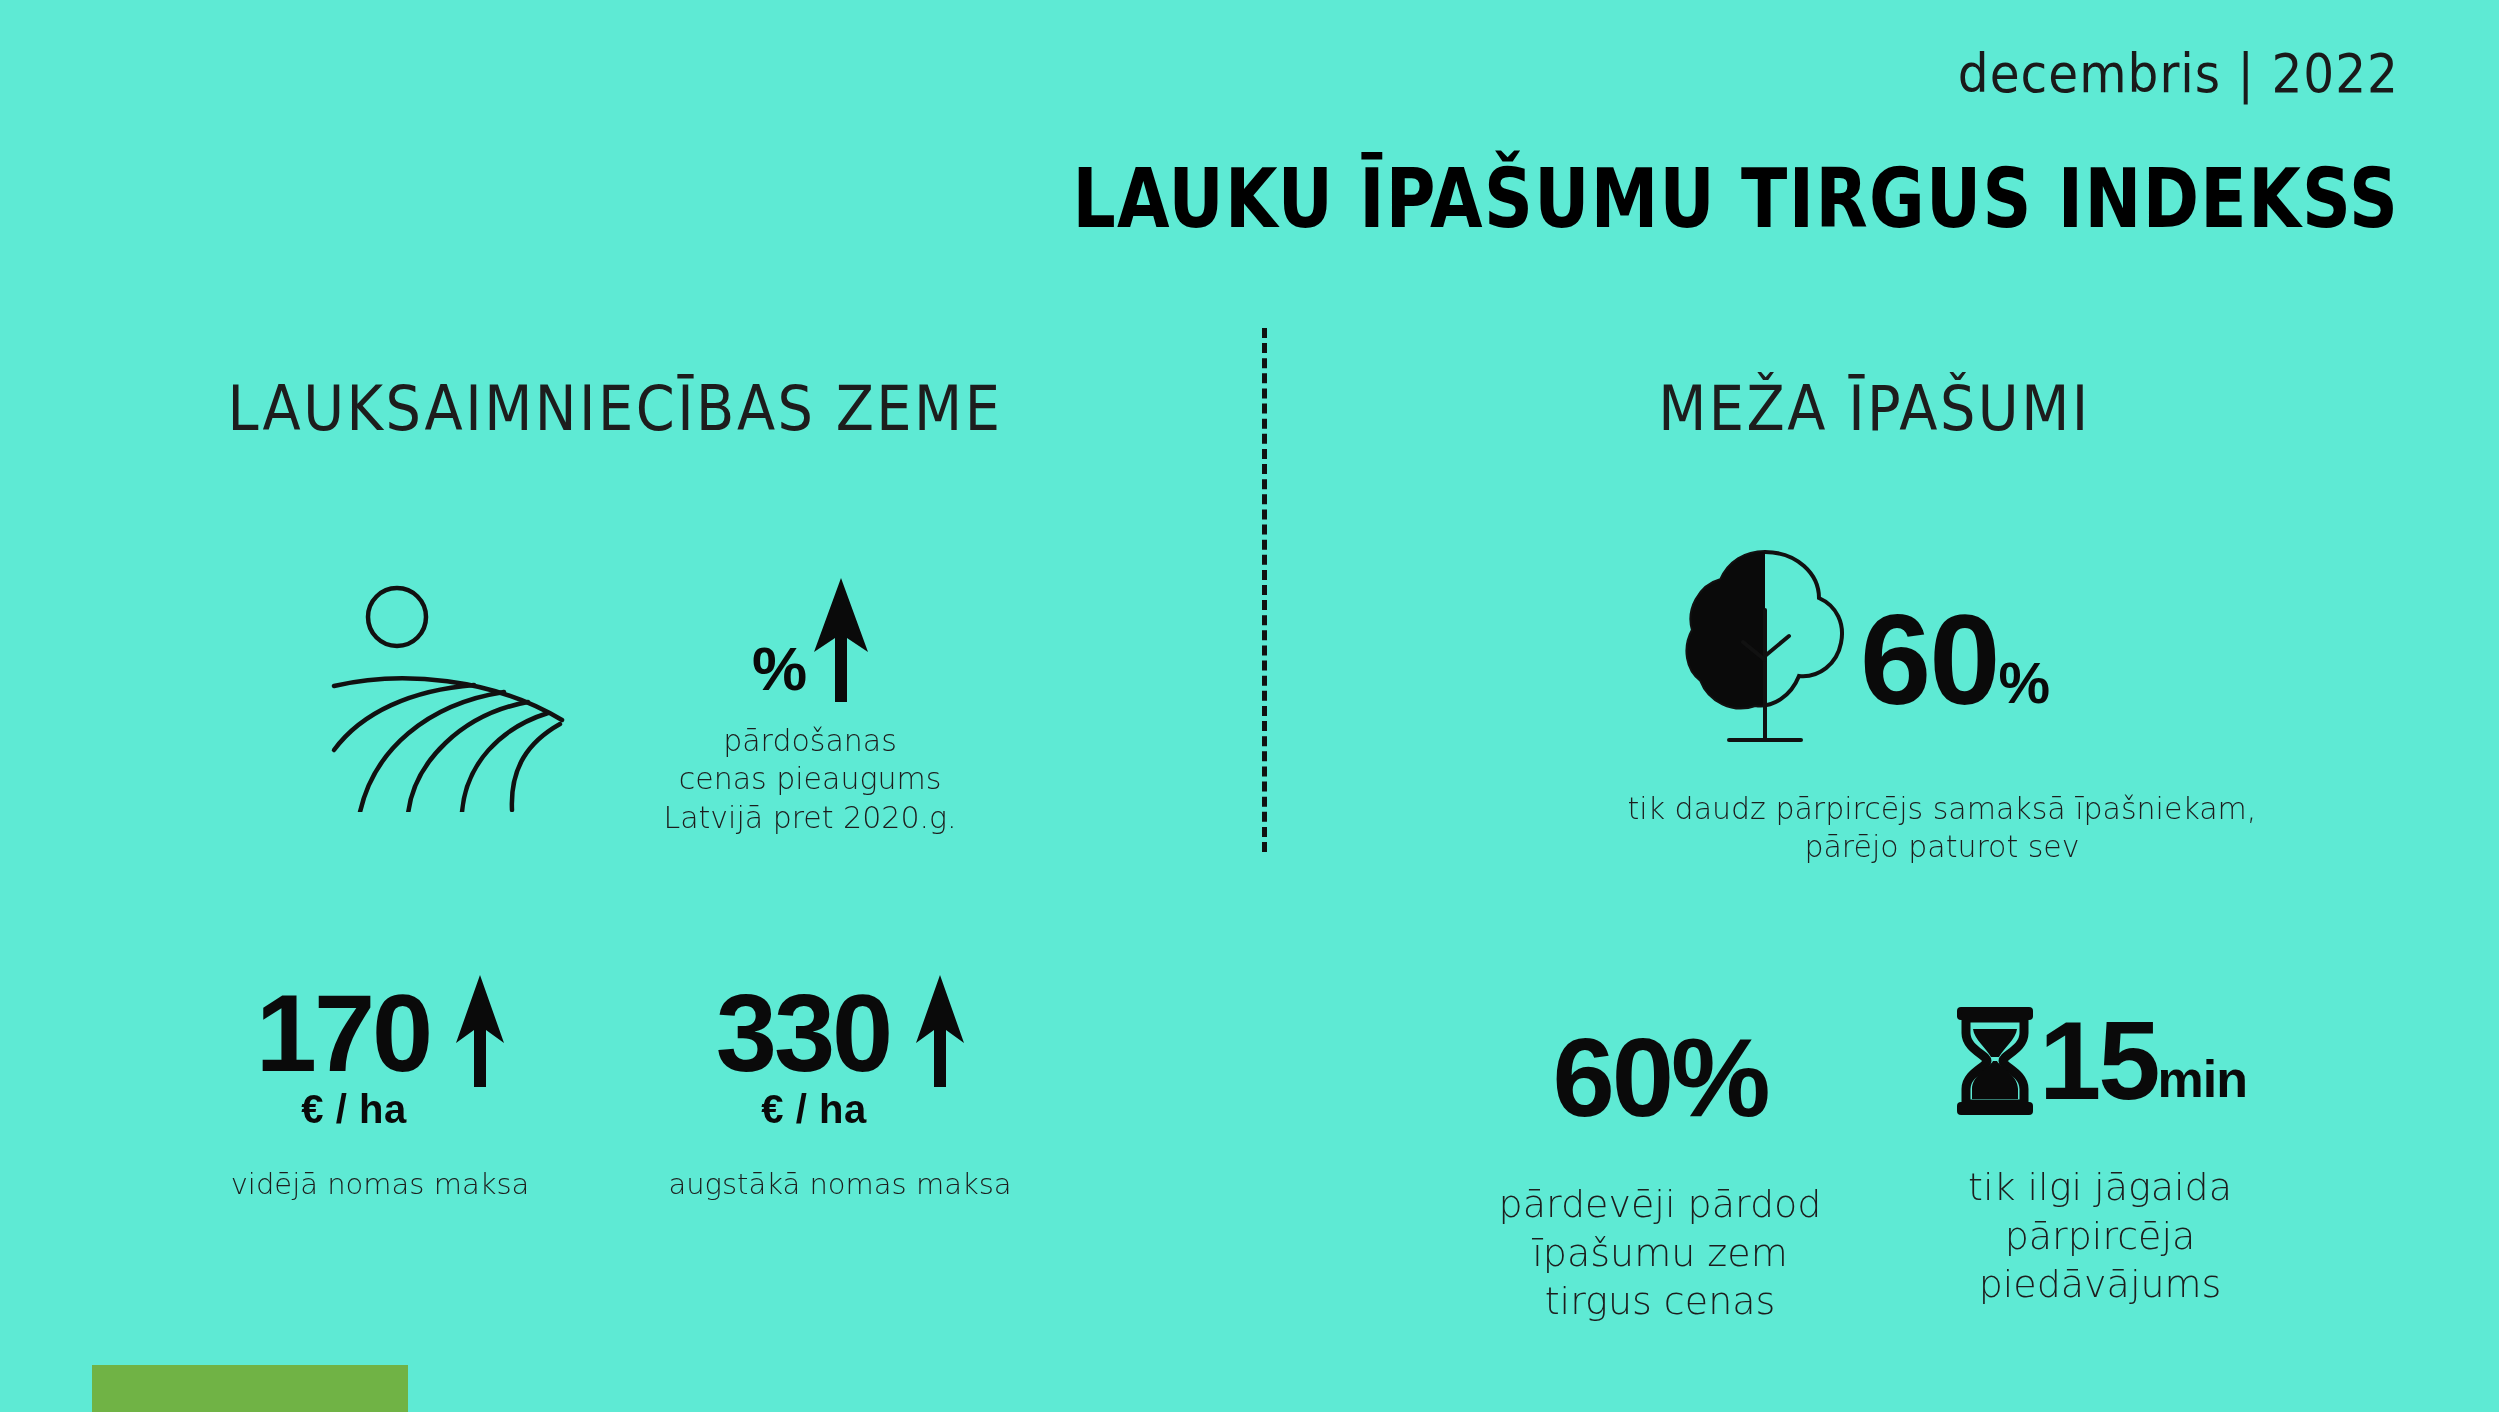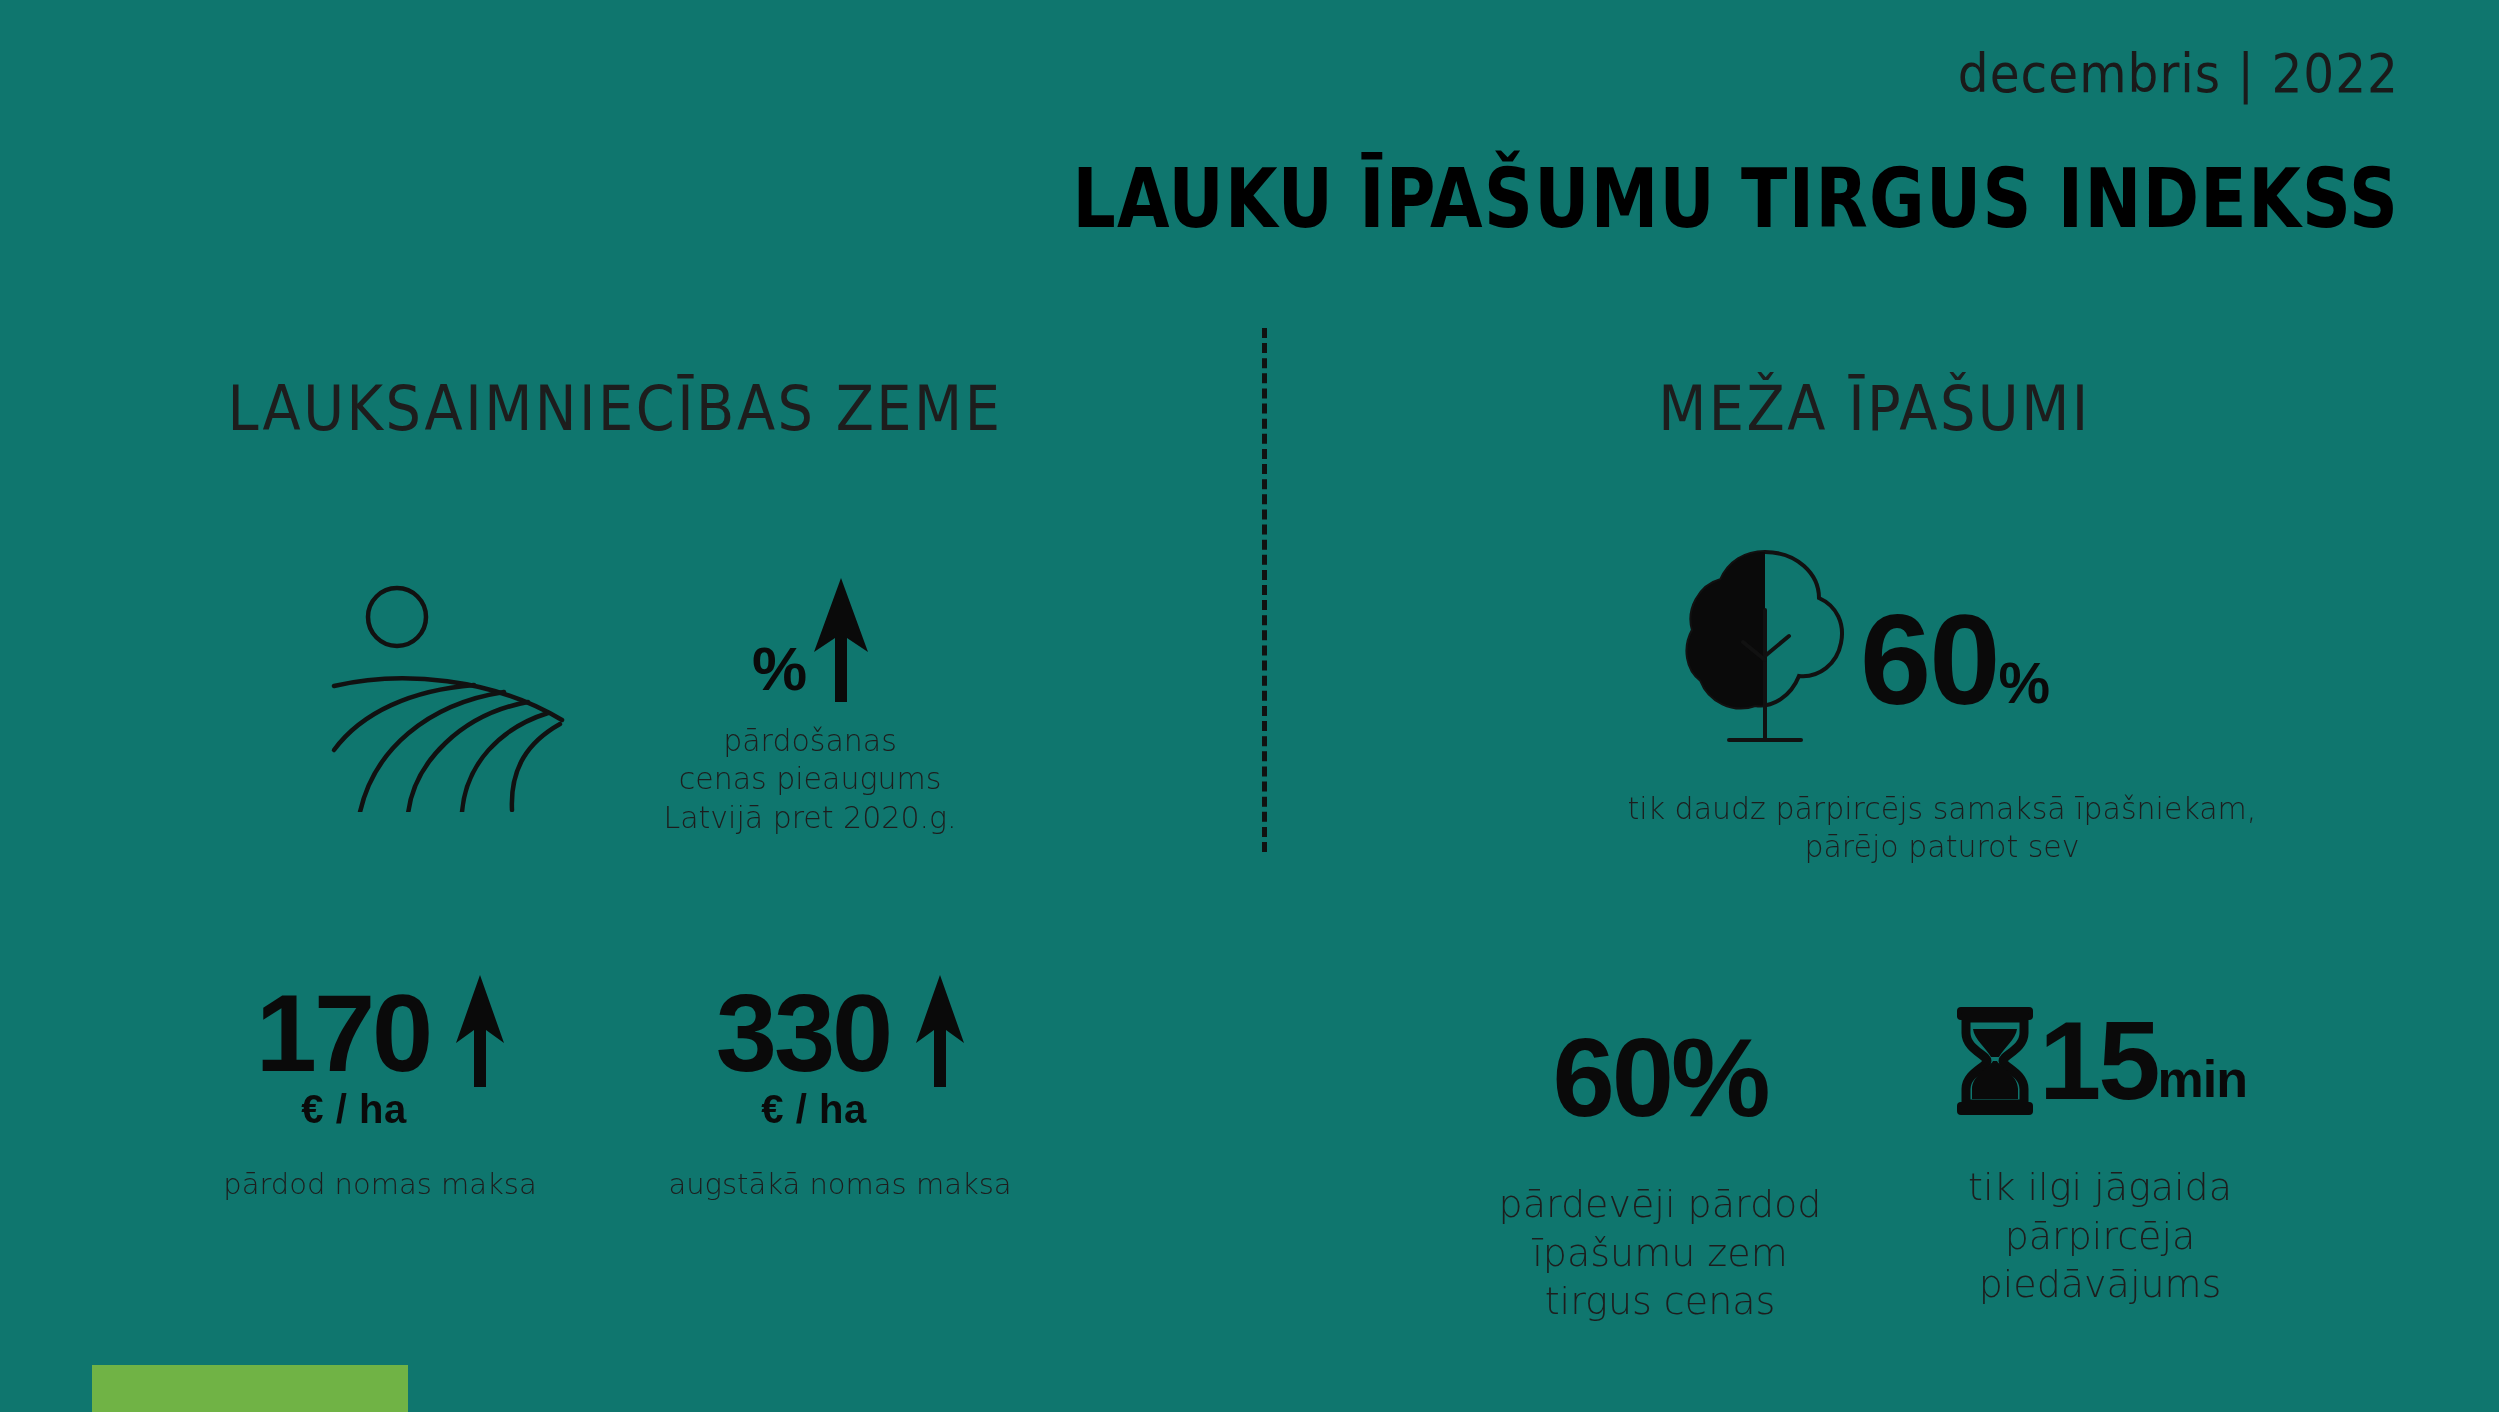--- a/index.html
+++ b/index.html
@@ -8,21 +8,21 @@
     background: #ffffff;
   }
   body {
     font-family: "Liberation Sans", sans-serif;
     color: #151515;
   }
   #page {
     position: relative;
     width: 2499px;
     height: 1412px;
-    background: #0f766e;
+    background: #5eead4;
     overflow: hidden;
   }
 
   
   .hdr-date {
     position: absolute;
     right: 100px;
     top: 42px;
     font-family: "DejaVu Sans Condensed", "Liberation Sans Narrow", "Liberation Sans", sans-serif;
     font-weight: 300;
@@ -265,21 +265,21 @@
   <div class="rent rent-170">
     <div class="rent-row">
       <span class="bignum n">170</span>
       <span class="arrow">
         <svg viewBox="0 0 48 112" width="48" height="112">
           <path d="M24 0 L48 68 L30 55 L30 112 L18 112 L18 55 L0 68 Z" fill="#0a0a0a"></path>
         </svg>
       </span>
     </div>
     <div class="unit">€ / ha</div>
-    <div class="caption">pārdod nomas maksa</div>
+    <div class="caption">vidējā nomas maksa</div>
   </div>
 
   <div class="rent rent-330">
     <div class="rent-row">
       <span class="bignum n">330</span>
       <span class="arrow">
         <svg viewBox="0 0 48 112" width="48" height="112">
           <path d="M24 0 L48 68 L30 55 L30 112 L18 112 L18 55 L0 68 Z" fill="#0a0a0a"></path>
         </svg>
       </span>

